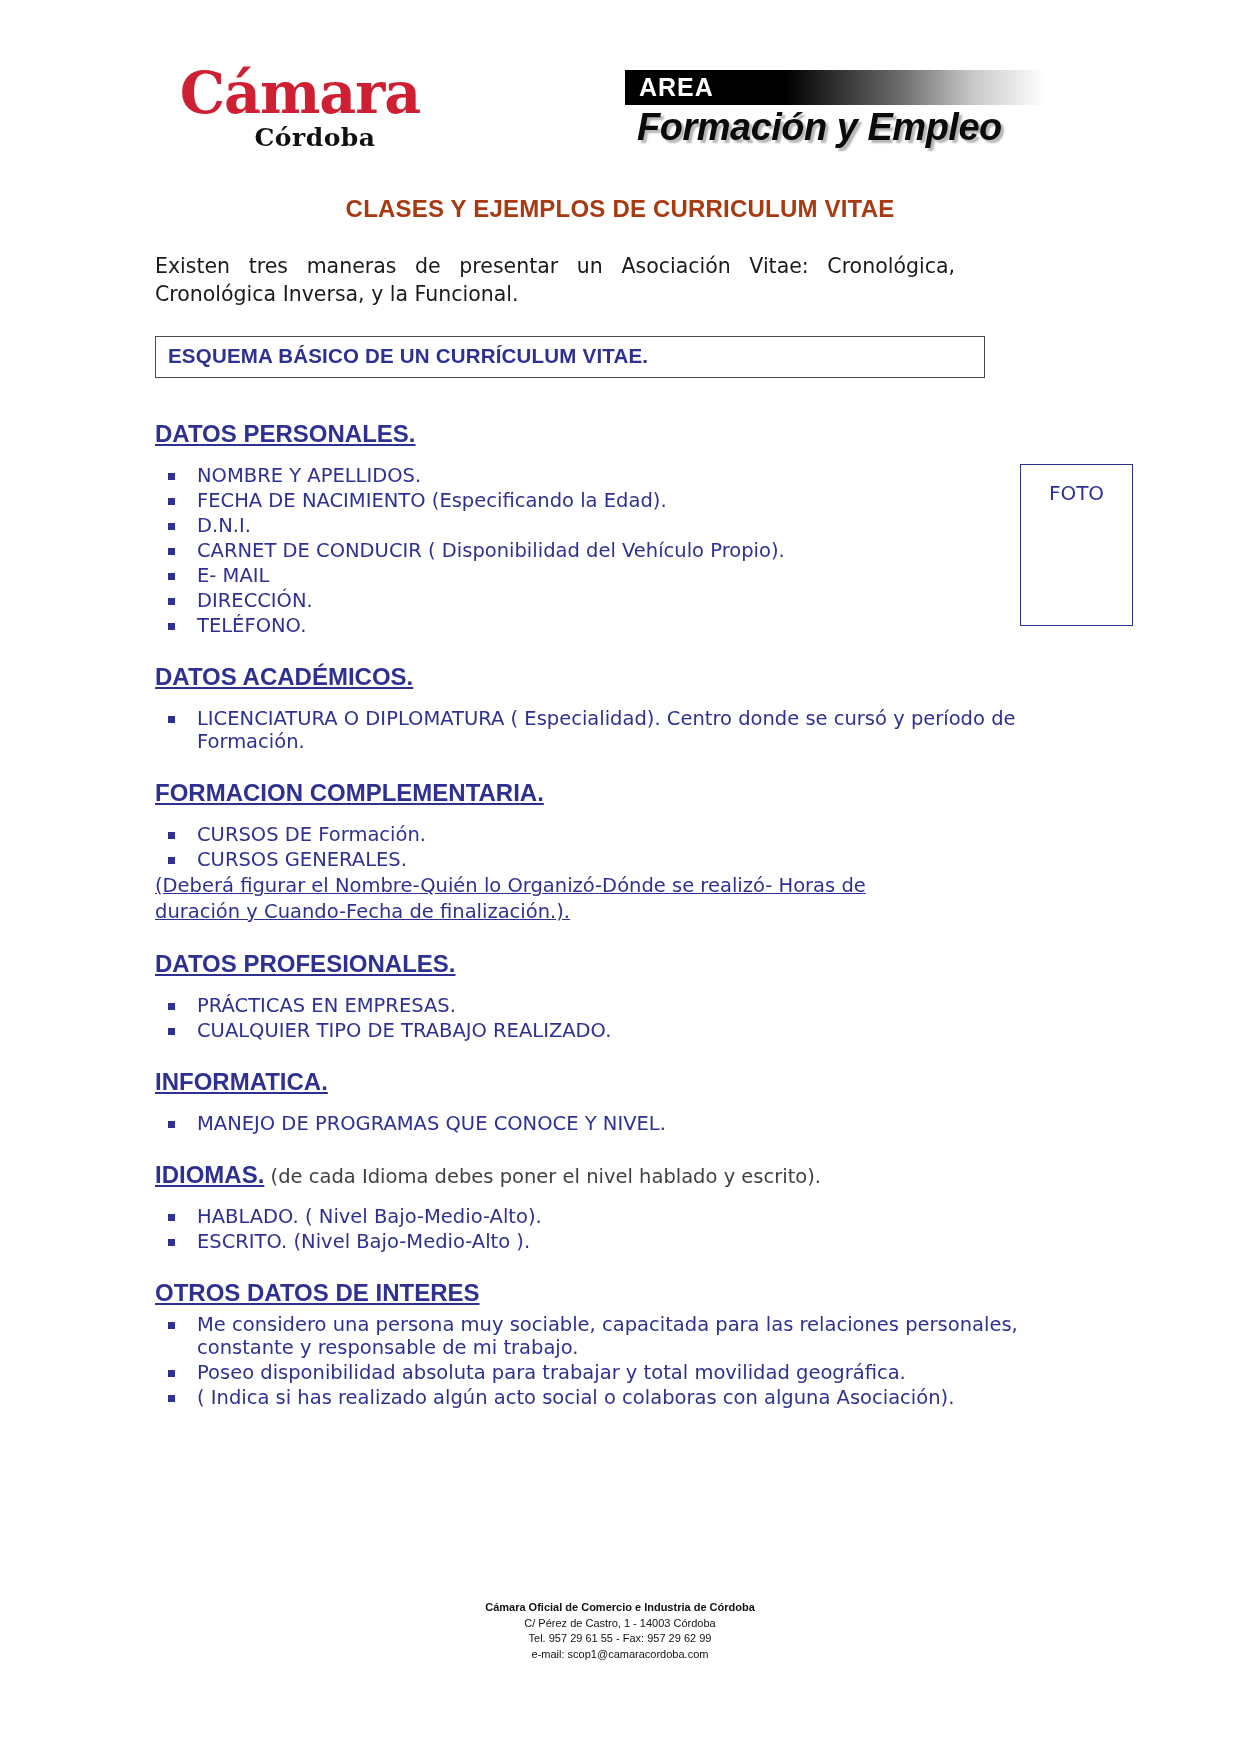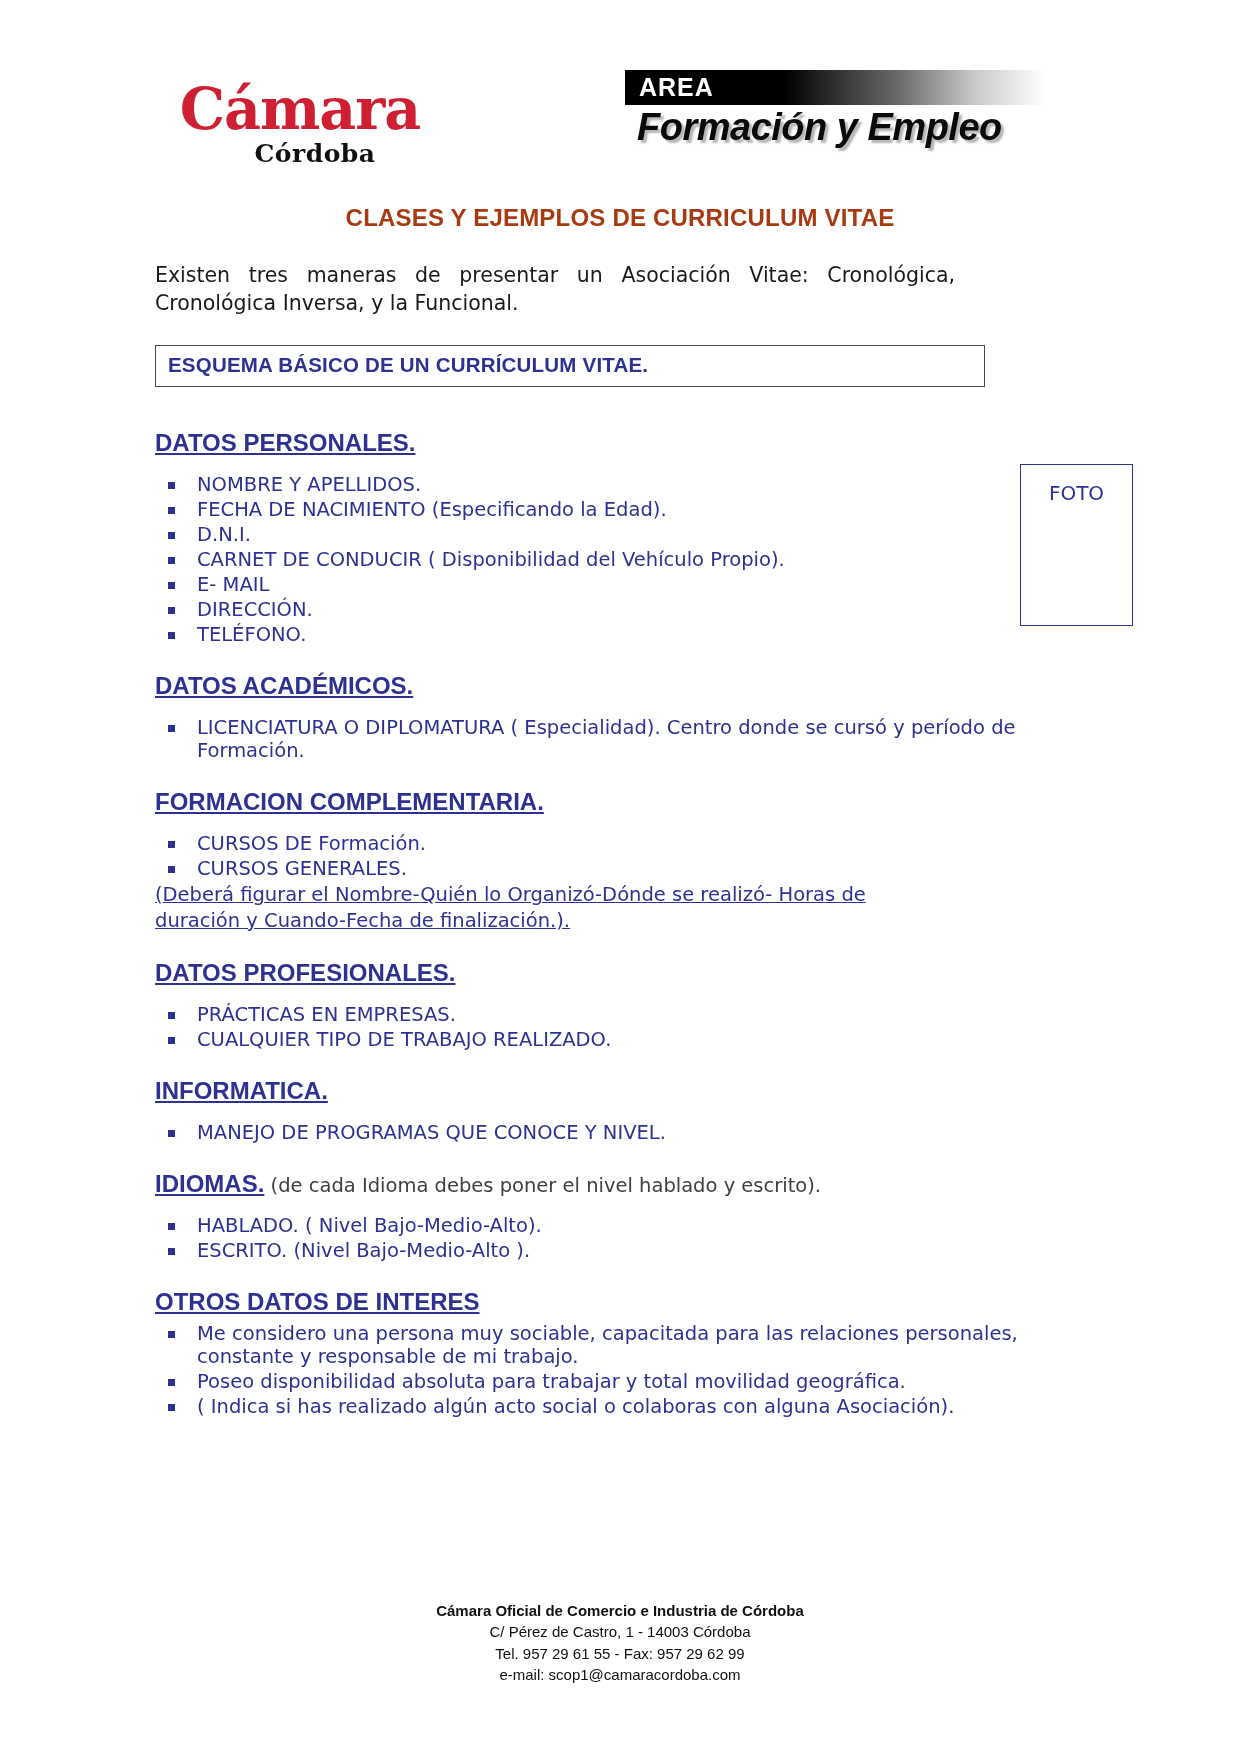--- a/index.html
+++ b/index.html
@@ -25,21 +25,21 @@
   .header {
     position: absolute;
     left: 0;
     top: 58px;
     width: 1240px;
     height: 110px;
   }
   .logo-camara {
     position: absolute;
     left: 160px;
-    top: 22px;
+    top: 6px;
     width: 280px;
     text-align: center;
   }
   .logo-camara-word {
     font-family: "DejaVu Serif", serif;
     font-weight: bold;
     font-size: 57px;
     color: #cf1f33;
     line-height: 1;
     letter-spacing: -1px;
@@ -85,21 +85,21 @@
     padding-left: 12px;
     letter-spacing: -0.5px;
     text-shadow: 3px 3px 2px rgba(120,120,120,0.55);
     white-space: nowrap;
   }
 
   
   .content {
     position: absolute;
     left: 155px;
-    top: 204px;
+    top: 195px;
     width: 930px;
   }
 
   .doc-title {
     text-align: center;
     color: #a83a11;
     font-family: "Liberation Sans", sans-serif;
     font-weight: bold;
     font-size: 24px;
     letter-spacing: 0.2px;
@@ -201,21 +201,21 @@
 
   
   .footer {
     position: absolute;
     left: 0;
     top: 1600px;
     width: 1240px;
     text-align: center;
     color: #111111;
     font-family: "Liberation Sans", sans-serif;
-    font-size: 15px;
+    font-size: 11px;
     line-height: 1.42;
   }
   .footer .f-strong { font-weight: bold; }
 </style>
 </head>
 <body>
 
 <div class="page">
 
   <div class="header">

